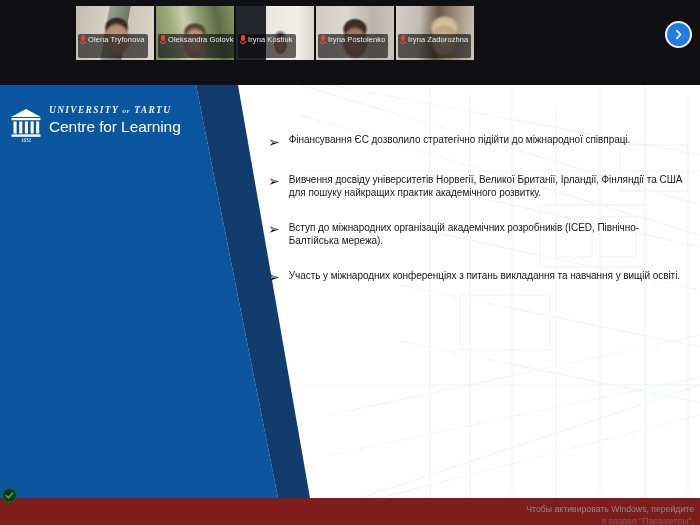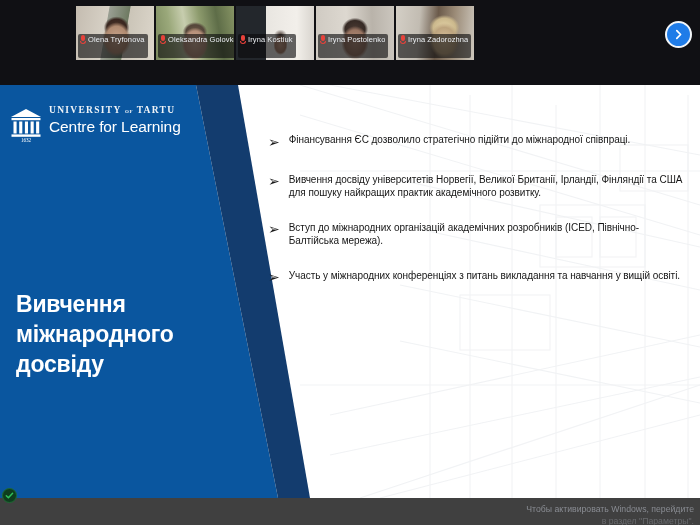--- a/index.html
+++ b/index.html
@@ -167,20 +167,21 @@
     gap: 7px;
   }
   #brand-logo { flex: 0 0 auto; margin-top: 3px; }
   .brand-uni {
     font-family: "Liberation Serif", serif;
     font-size: 9.5px;
     letter-spacing: 1.3px;
     color: #f0f4f8;
     font-weight: 700;
     white-space: nowrap;
+    font-style: italic;
   }
   .brand-uni .of {
     font-size: 7.5px;
     letter-spacing: 0.6px;
     text-transform: lowercase;
     font-variant: small-caps;
   }
   .brand-unit {
     font-size: 15.5px;
     line-height: 1.18;
@@ -226,21 +227,21 @@
     line-height: 1.36;
     color: #151515;
     letter-spacing: -0.05px;
   }
 
   
   #bottom-bar {
     position: absolute;
     left: 0; top: 498px;
     width: 700px; height: 27px;
-    background: #404040;
+    background: #7f1d1d;
   }
   #win-activation {
     position: absolute;
     right: 6px;
     top: 6px;
     text-align: right;
     color: #8d9097;
     font-size: 8.7px;
     line-height: 1.35;
     white-space: nowrap;
@@ -370,21 +371,20 @@
         <text x="16" y="34.2" font-family="Liberation Serif, serif" font-size="5.1" fill="#ffffff" text-anchor="middle">1632</text>
       </svg>
       <div>
         <div class="brand-uni"><span>UNIVERSITY</span> <span class="of">of</span> <span>TARTU</span></div>
         <div class="brand-unit">
           <div>Centre for Learning</div>
         </div>
       </div>
     </div>
 
-    <div id="slide-title">Вивчення міжнародного досвіду</div>
 
     <div id="bullets">
       <div class="bullet">
         <span class="bullet-marker">➢</span>
         <span class="bullet-text">Фінансування ЄС дозволило стратегічно підійти до міжнародної співпраці.</span>
       </div>
       <div class="bullet">
         <span class="bullet-marker">➢</span>
         <span class="bullet-text">Вивчення досвіду університетів Норвегії, Великої Британії, Ірландії, Фінляндії та США для пошуку найкращих практик академічного розвитку.</span>
       </div>

